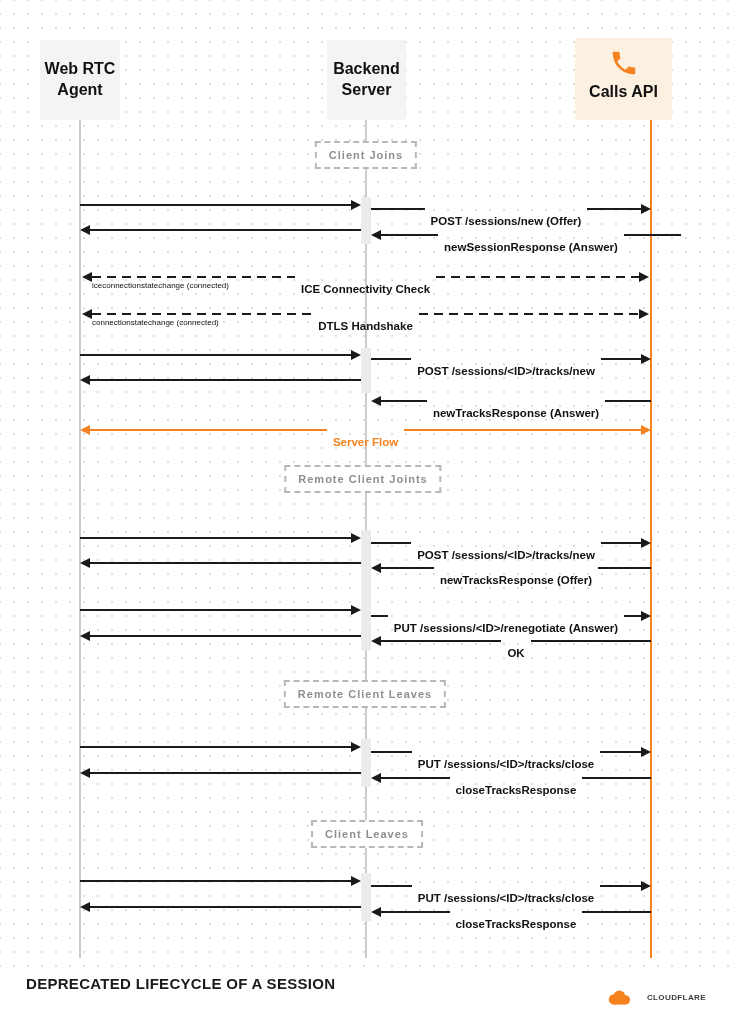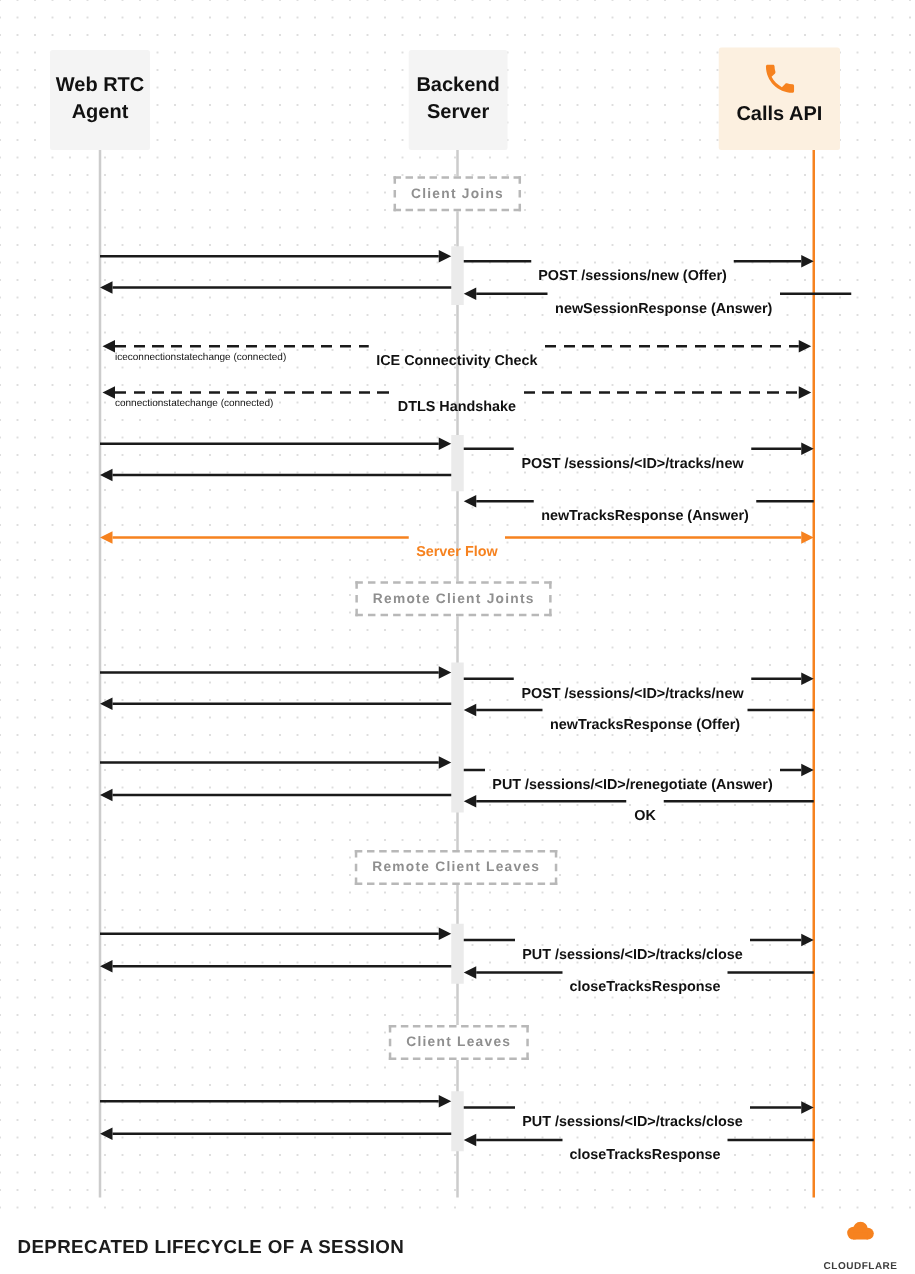--- a/index.html
+++ b/index.html
@@ -43,25 +43,25 @@
   .hl{flex:0 0 auto;width:0;height:0;border-right:10px solid #1a1a1a;border-top:5px solid transparent;border-bottom:5px solid transparent;}
   .lbl{flex:0 0 auto;padding:0 6px;font-size:11.5px;font-weight:bold;color:#111;white-space:nowrap;margin-top:24px;}
   .orange .seg{background:#f6821f;}
   .orange .hr{border-left-color:#f6821f;}
   .orange .hl{border-right-color:#f6821f;}
   .orange .lbl{color:#f6821f;}
   .note{position:absolute;font-size:8px;color:#111;white-space:nowrap;}
   
   .footer{
     position:absolute;left:0;right:0;bottom:0;height:44px;background:#ffffff;
-    display:flex;align-items:center;justify-content:space-between;
-    padding:0 14px;box-sizing:border-box;
+    display:flex;justify-content:space-between;
+    padding:0 26px;box-sizing:border-box;
   }
   .footer-title{font-size:15px;font-weight:bold;color:#1b1b1b;letter-spacing:0.3px;}
-  .brand{display:flex;align-items:center;gap:16px;flex-direction:column;}
+  .brand{display:flex;align-items:center;gap:16px;}
   .cloud-svg{width:24px;height:15px;}
   .brand-text{font-size:8px;font-weight:bold;color:#3d3d3d;letter-spacing:0.4px;}
 </style>
 </head>
 <body>
 
 <div class="dots"></div>
 
 <div class="lifeline gray" style="left:79px"></div>
 <div class="lifeline gray" style="left:365px"></div>

